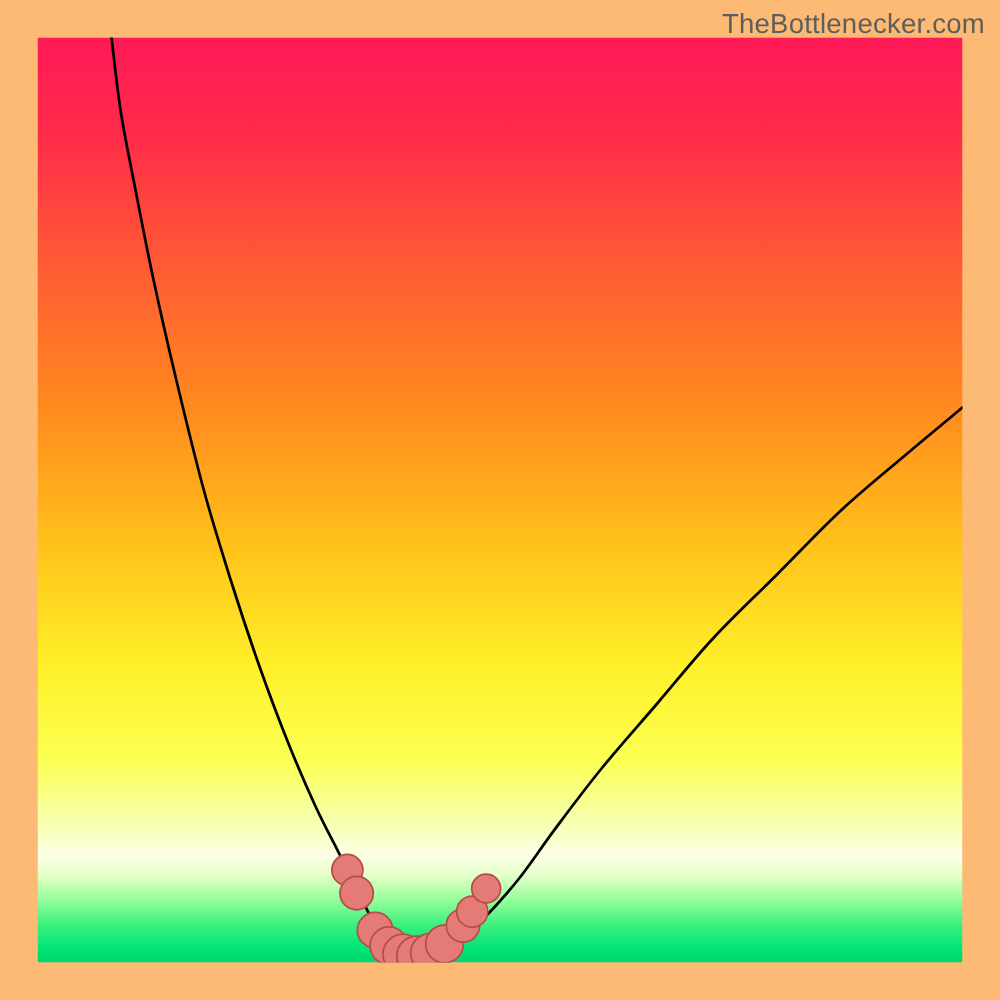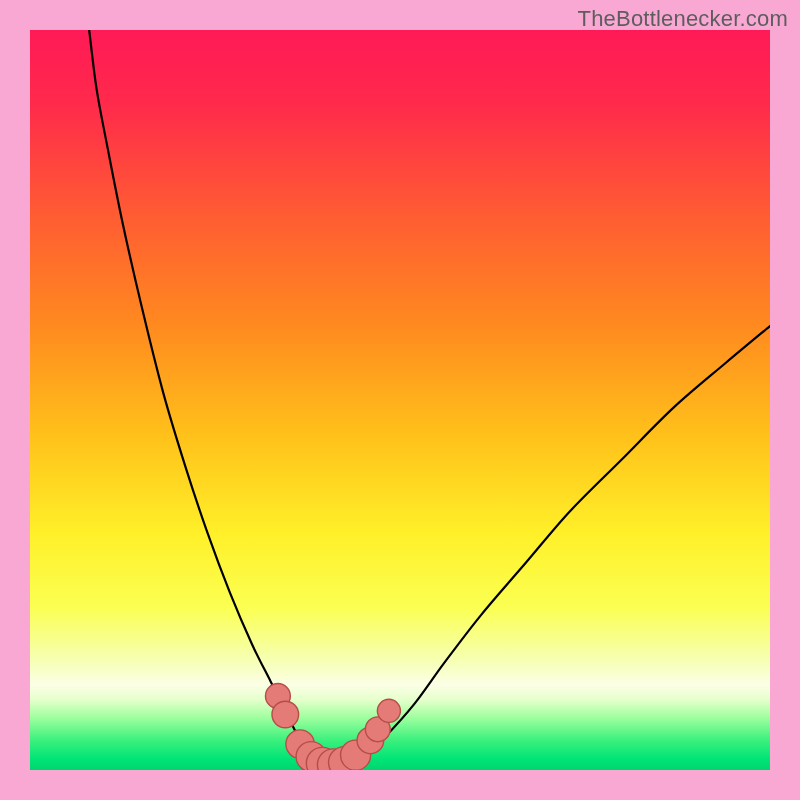--- a/index.html
+++ b/index.html
@@ -8,21 +8,21 @@
     width: 800px;
     height: 800px;
     background: #000;
     overflow: hidden;
     font-family: Arial, Helvetica, sans-serif;
   }
   .stage {
     position: relative;
     width: 800px;
     height: 800px;
-    background: #f9a8d4;
+    background: #fdba74;
   }
   .plot {
     position: absolute;
     left: 30px;
     top: 30px;
     width: 740px;
     height: 740px;
   }
   .gradient {
     position: absolute;

